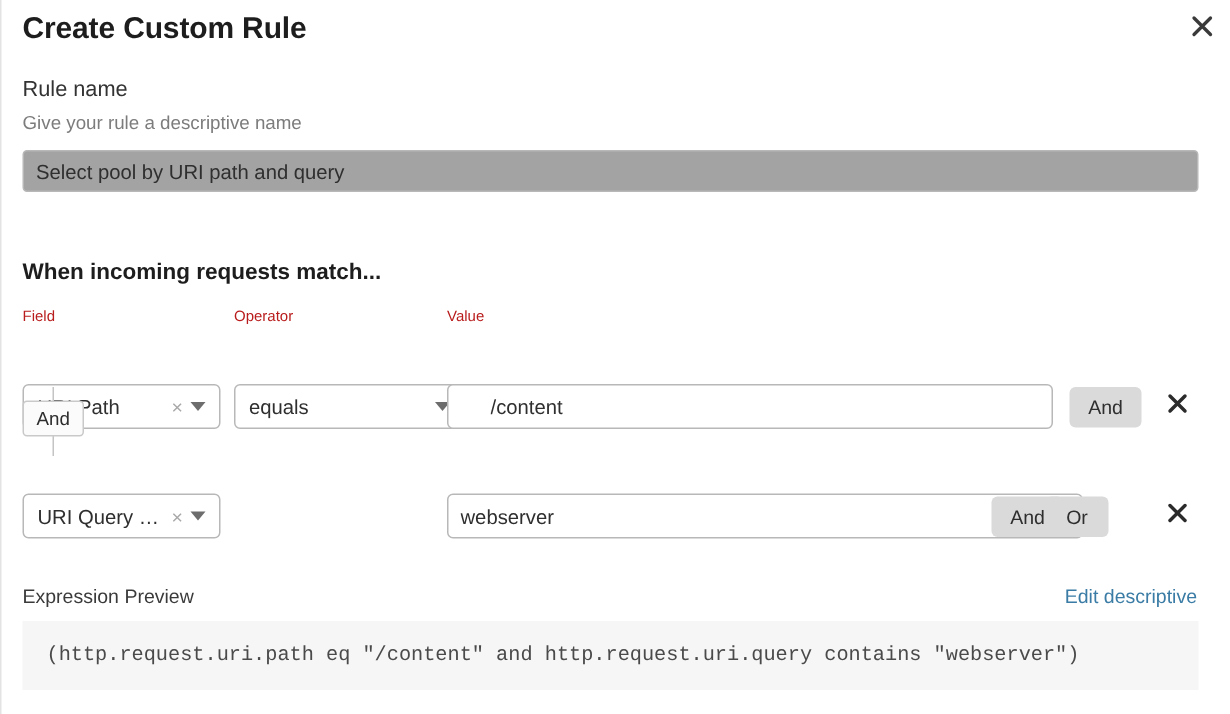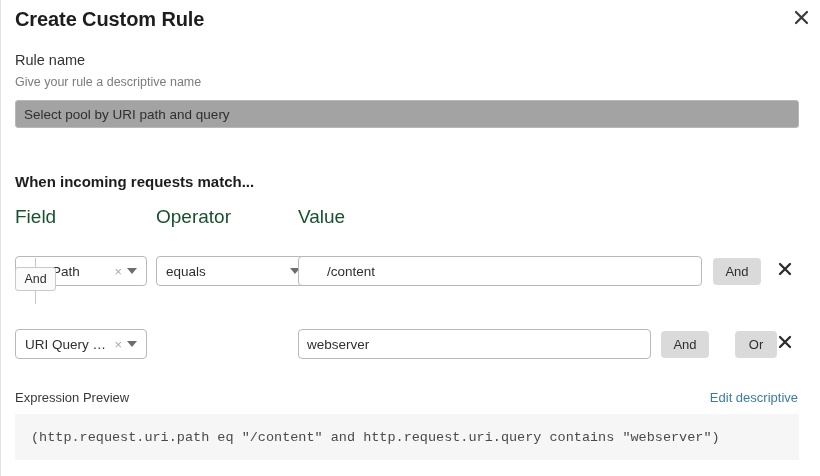--- a/index.html
+++ b/index.html
@@ -93,22 +93,22 @@
     position: absolute;
     left: 14px;
     top: 173px;
     font-size: 15px;
     font-weight: bold;
     color: #1d1d1d;
   }
   .col-head {
     position: absolute;
     top: 206px;
-    font-size: 19px;
-    color: #14532d;
+    font-size: 10px;
+    color: #b91c1c;
   }
   .col-head-field { left: 14px; }
   .col-head-operator { left: 155px; }
   .col-head-value { left: 297px; }
 
   
   .rule-row {
     position: absolute;
     left: 0;
     width: 820px;
@@ -168,40 +168,40 @@
     border: 1px solid #b8b8b8;
     border-radius: 4px;
     background: #fff;
     font-family: "Liberation Sans", sans-serif;
     font-size: 13.5px;
     color: #2f2f2f;
     padding: 0 8px;
     outline: none;
   }
   .value-input-1 { width: 404px; padding-left: 28px; }
-  .value-input-2 { width: 353px; }
+  .value-input-2 { width: 424px; }
 
   .logic-btn {
     position: absolute;
     height: 27px;
     top: 2px;
     box-sizing: border-box;
     background: #dadada;
     border: none;
     border-radius: 4px;
     font-family: "Liberation Sans", sans-serif;
     font-size: 13px;
     color: #2e2e2e;
     cursor: pointer;
     padding: 0 12px;
     line-height: 27px;
   }
   .btn-and-1 { left: 712px; width: 48px; }
   .btn-and-2 { left: 660px; width: 48px; }
-  .btn-or-2  { left: 734px; width: 42px; }
+  .btn-or-2  { left: 696px; width: 42px; }
 
   .row-remove {
     position: absolute;
     top: 4px;
     left: 775px;
     width: 18px;
     height: 18px;
     display: flex;
     align-items: center;
     justify-content: center;

